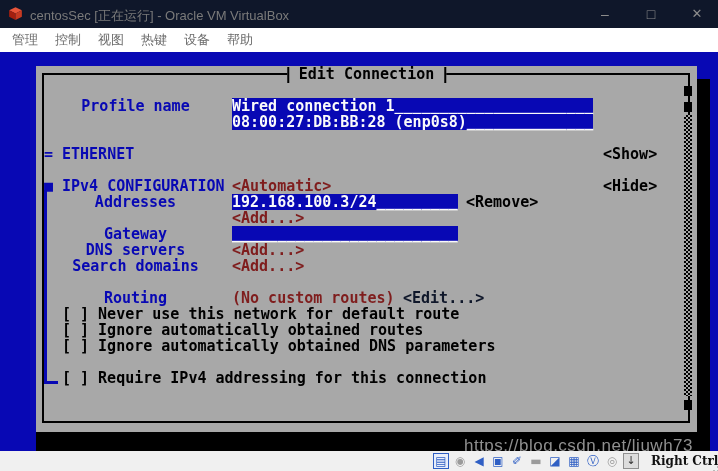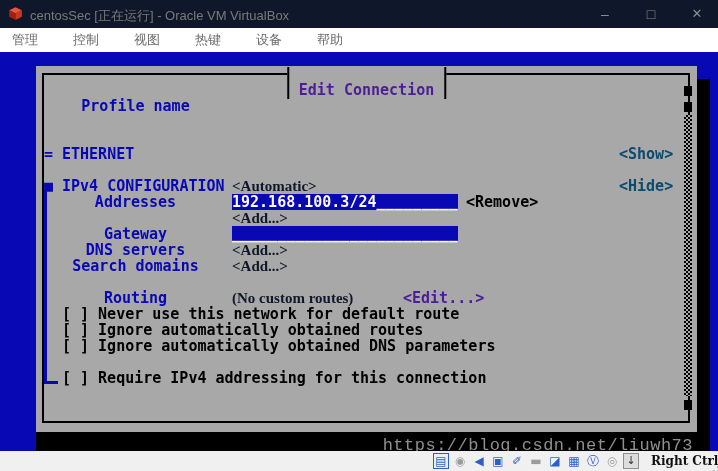--- a/index.html
+++ b/index.html
@@ -9,47 +9,47 @@
 
   
   .titlebar { position: absolute; left:0; top:0; width:718px; height:28px; background:#0f172a; }
   .vb-logo { position:absolute; left:7px; top:5px; width:17px; height:17px; }
   .win-title { position:absolute; left:30px; top:7px; font-size:13px; color:#7a7a7a; white-space:nowrap; }
   .win-btn { position:absolute; top:2px; width:34px; height:24px; text-align:center;
              line-height:24px; font-size:14px; color:#8c8c8c; cursor:default; }
   .btn-min { left:588px; } .btn-max { left:634px; } .btn-close { left:680px; font-size:13px; }
 
   .menubar { position:absolute; left:0; top:28px; width:692px; height:24px; background:#ffffff;
-             display:flex; align-items:center; padding-left:9px; gap:29px; }
+             display:flex; align-items:center; padding-left:9px; gap:11px; }
   .menu-item { font-size:13px; color:#6b6b6b; padding:2px 3px; }
 
   
   .screen { position:absolute; left:0; top:52px; width:718px; height:399px; background:#0808b4;
             font-family:"DejaVu Sans Mono", monospace; font-weight:bold; font-size:15px; line-height:16px; }
 
   .dialog { position:absolute; left:36px; top:14px; width:661px; height:366px; background:#a8a8a8; }
   .frame  { position:absolute; left:6px; top:7px; width:648px; height:350px; border:2px solid #000; }
 
   .shadow-right  { position:absolute; left:697px; top:27px; width:13px; height:372px; background:#000; }
   .shadow-bottom { position:absolute; left:36px; top:380px; width:661px; height:19px; background:#000; overflow:hidden; }
-  .watermark { position:absolute; right:4px; top:2px; font-family:Liberation Mono, monospace; font-weight:normal;
+  .watermark { position:absolute; right:4px; top:2px; font-family:Liberation Sans, sans-serif; font-weight:normal;
                font-size:17px; line-height:24px; color:#8f8f8f; letter-spacing:0.5px; white-space:nowrap; }
 
   .dlg-title { position:absolute; top:1px; left:50%; transform:translateX(-50%); height:16px; line-height:15px;
-               background:#a8a8a8; color:#4c1d95; padding:16px 10px; border-left:2px solid #000; border-right:2px solid #000;
+               background:#a8a8a8; color:#000000; padding:0 10px; border-left:2px solid #000; border-right:2px solid #000;
                white-space:pre; }
 
   .row { position:absolute; left:0; width:661px; height:16px; }
   .lbl    { position:absolute; left:8px;  width:183px; text-align:center; color:#0808b4; white-space:pre; }
   .bullet { position:absolute; left:8px;  color:#0808b4; white-space:pre; }
   .seclbl { position:absolute; left:26px; color:#0808b4; white-space:pre; }
-  .val    { position:absolute; left:196px; color:#0f172a; white-space:pre;font-family:Liberation Serif, serif; }
-  .val2   { position:absolute; left:367px; color:#4c1d95; white-space:pre; }
+  .val    { position:absolute; left:196px; color:#7f1d1d; white-space:pre; }
+  .val2   { position:absolute; left:367px; color:#0f172a; white-space:pre; }
   .field  { position:absolute; left:196px; background:#0808b4; color:#fafafa; white-space:pre; }
-  .action-r { position:absolute; left:583px; color:#0c4a6e; white-space:pre; }
+  .action-r { position:absolute; left:567px; color:#000000; white-space:pre; }
   .remove   { position:absolute; left:430px; color:#000; white-space:pre; }
   .cbrow  { position:absolute; left:26px; color:#000; white-space:pre; }
   .cbrow .cb-label { margin-left:9px;margin-top:30px; }
 
   .tree-v    { position:absolute; left:8px; top:124px; width:3px; height:194px; background:#0808b4; }
   .tree-foot { position:absolute; left:8px; top:315px; width:14px; height:3px; background:#0808b4; }
 
   .sb-sq { position:absolute; left:648px; width:8px; height:10px; background:#000; }
   .sb-track { position:absolute; left:648px; top:49px; width:8px; height:281px; background-color:#a8a8a8;
      background-image:
@@ -108,23 +108,25 @@
     <div class="sb-sq" style="top:20px"></div>
     <div class="sb-sq" style="top:36px"></div>
     <div class="sb-track"></div>
     <div class="sb-sq" style="top:334px"></div>
 
     <div class="tree-v"></div>
     <div class="tree-foot"></div>
 
     <div class="row" style="top:32px">
       <span class="lbl">Profile name</span>
+      <span class="field">Wired connection 1______________________</span>
     </div>
 
     <div class="row" style="top:48px">
+      <span class="field">08:00:27:DB:BB:28 (enp0s8)______________</span>
     </div>
 
     <div class="row" style="top:80px">
       <span class="bullet">=</span>
       <span class="seclbl">ETHERNET</span>
       <span class="action-r">&lt;Show&gt;</span>
     </div>
 
     <div class="row" style="top:112px">
       <span class="bullet">■</span>

